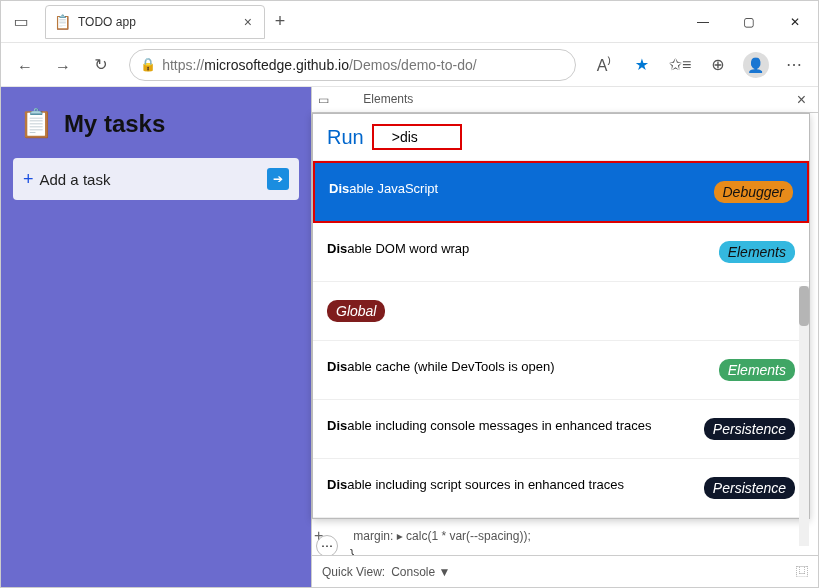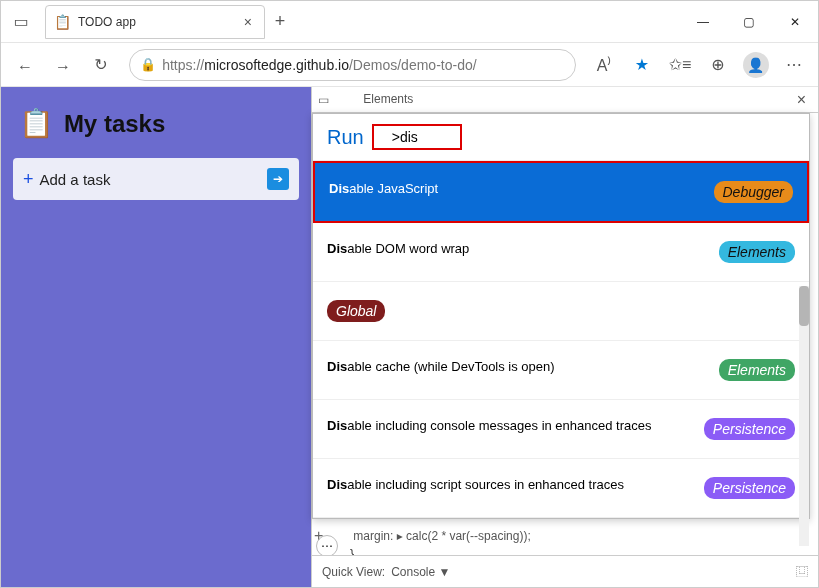--- a/index.html
+++ b/index.html
@@ -49,21 +49,21 @@
 .cmd-hint { padding: 8px 14px; font-size: 12px; color: #888; background: #f3f3f3; border-bottom: 1px solid #ddd; }
 .cmd-item { display: flex; align-items: flex-start; padding: 18px 14px; border-bottom: 1px solid #eee; font-size: 13px; }
 .cmd-item.sel { background: #0a6cd6; color: #fff; border: 2px solid #d00; }
 .cmd-label { flex: 1; }
 .cmd-label b { font-weight: 700; }
 .badge { border-radius: 10px; padding: 3px 9px; font-size: 14px; color: #fff; font-style: italic; }
 .b-debugger { background: #e88b1a; color: #111; }
 .b-elements { background: #34b8df; color: #111; }
 .b-global { background: #7f1d1d; }
 .b-network { background: #3fa665; }
-.b-persistence { background: #8b5cf6; }
+.b-persistence { background: #0f172a; }
 .b-rendering { background: #d92b7c; }
 
 .code-area { position: absolute; top: 440px; left: 28px; right: 8px; bottom: 24px; font-family: Consolas, monospace; font-size: 12px; color: #333; overflow: hidden; }
 .code-line { white-space: pre; line-height: 1.5; }
 .cl-prop { color: #555; }
 
 .quickview { position: absolute; bottom: 0; left: 0; right: 0; height: 32px; border-top: 1px solid #ccc; display: flex; align-items: center; padding: 0 10px; font-size: 12px; color: #555; background: #fff; }
 .qv-drop { margin-left: 6px; }
 .qv-dock { margin-left: auto; }
 
@@ -166,21 +166,21 @@
           </div>
         </div>
       <div class="scrollbar">
           <div class="scroll-thumb"></div>
         </div>
     </div>
 
     <div class="plus-side">+</div>
 
     <div class="code-area">
-      <div class="code-line"><span class="cl-prop">    margin: ▸ calc(2 * var(--spacing));</span></div>
+      <div class="code-line"><span class="cl-prop">    margin: ▸ calc(1 * var(--spacing));</span></div>
       <div class="code-line">   }</div>
 
     </div>
 
     <div class="dots-left dot2">⋯</div>
 
     <div class="quickview">
       <span>Quick View:</span>
       <span class="qv-drop"><span>Console</span> ▼</span>
       <span class="qv-dock">⿶</span>

